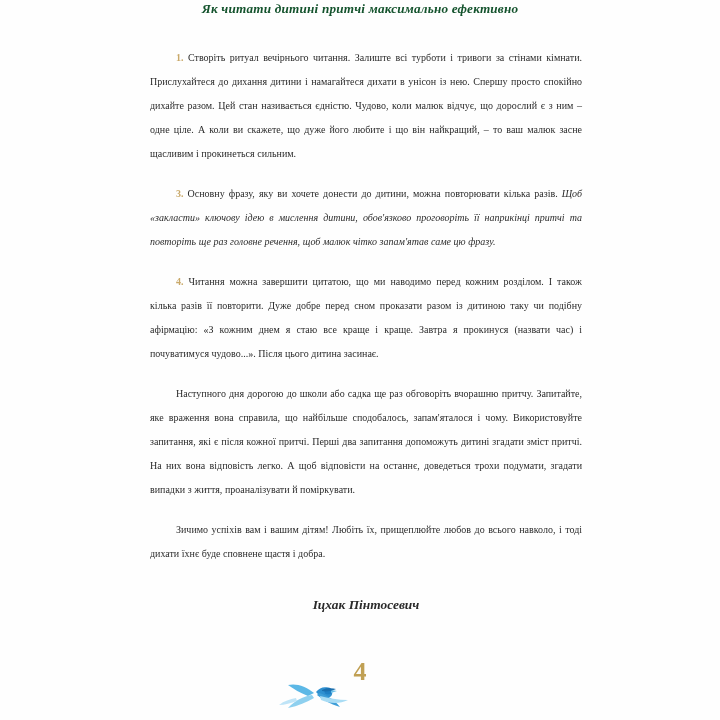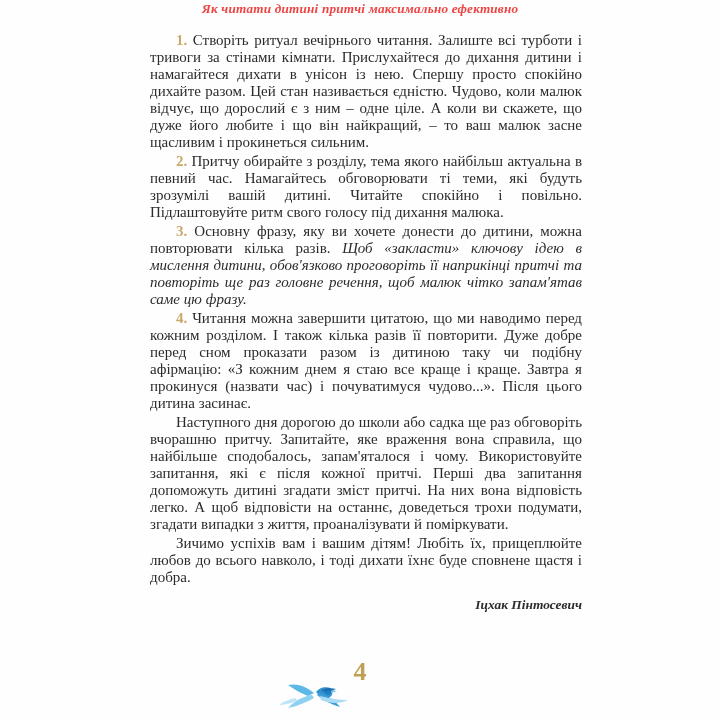--- a/index.html
+++ b/index.html
@@ -37,44 +37,44 @@
   }
 
   .body-col {
     position: absolute;
     left: 150px;
     top: 30px;
     width: 432px;
   }
 
   p.para {
-    margin: 2px 0 0 0;
+    margin: 16px 0 0 0;
     text-align: justify;
     text-justify: inter-word;
-    font-size: 15px;
-    line-height: 17px;
+    font-size: 10px;
+    line-height: 24px;
     text-indent: 26px;
     hyphens: none;
     word-spacing: 0.1px;
   }
 
   p.para .num {
     color: #c9a96a;
     font-weight: 700;
   }
 
   p.para i, p.para .it {
   }
 
   .signature {
     position: absolute;
     left: 150px;
     top: 597px;
     width: 432px;
-    text-align: right;
+    text-align: center;
     font-style: italic;
     font-weight: 700;
     font-size: 13.4px;
     color: #2b2b2b;
   }
 
   .folio {
     position: absolute;
     left: 0;
     right: 0;
@@ -93,25 +93,24 @@
     top: 678px;
     width: 84px;
     height: 42px;
   }
 </style>
 </head>
 <body style="color: rgb(43, 43, 43);">
 
 <div class="page" style="background: rgb(254, 254, 254);">
 
-  <div class="running-head" style="color: #ef4444;">Як читати дитині притчі максимально ефективно</div>
+  <div class="running-head" style="color: #14532d;">Як читати дитині притчі максимально ефективно</div>
 
   <div class="body-col" id="body-col">
       <p class="para"><span class="num" style="color: rgb(201, 169, 106);">1.</span> <span>Створіть ритуал вечірнього читання. Залиште всі турботи і тривоги за стінами кімнати. Прислухайтеся до дихання дитини і намагайтеся дихати в унісон із нею. Спершу просто спокійно дихайте разом. Цей стан називається єдністю. Чудово, коли малюк відчує, що дорослий є з ним – одне ціле. А коли ви скажете, що дуже його любите і що він найкращий, – то ваш малюк засне щасливим і прокинеться сильним.</span></p>
-      <p class="para"><span class="num" style="color: rgb(201, 169, 106);">2.</span> <span>Притчу обирайте з розділу, тема якого найбільш актуальна в певний час. Намагайтесь обговорювати ті теми, які будуть зрозумілі вашій дитині. Читайте спокійно і повільно. Підлаштовуйте ритм свого голосу під дихання малюка.</span></p>
       <p class="para"><span class="num" style="color: rgb(201, 169, 106);">3.</span> <span>Основну фразу, яку ви хочете донести до дитини, можна повторювати кілька разів. </span><i>Щоб «закласти» ключову ідею в мислення дитини, обов'язково проговоріть її наприкінці притчі та повторіть ще раз головне речення, щоб малюк чітко запам'ятав саме цю фразу.</i></p>
       <p class="para"><span class="num" style="color: rgb(201, 169, 106);">4.</span> <span>Читання можна завершити цитатою, що ми наводимо перед кожним розділом. І також кілька разів її повторити. Дуже добре перед сном проказати разом із дитиною таку чи подібну афірмацію: «З кожним днем я стаю все краще і краще. Завтра я прокинуся (назвати час) і почуватимуся чудово...». Після цього дитина засинає.</span></p>
       <p class="para"><span>Наступного дня дорогою до школи або садка ще раз обговоріть вчорашню притчу. Запитайте, яке враження вона справила, що найбільше сподобалось, запам'яталося і чому. Використовуйте запитання, які є після кожної притчі. Перші два запитання допоможуть дитині згадати зміст притчі. На них вона відповість легко. А щоб відповісти на останнє, доведеться трохи подумати, згадати випадки з життя, проаналізувати й поміркувати.</span></p>
       <p class="para"><span>Зичимо успіхів вам і вашим дітям! Любіть їх, прищеплюйте любов до всього навколо, і тоді дихати їхнє буде сповнене щастя і добра.</span></p>
     </div>
 
   <div class="signature">Іцхак Пінтосевич</div>
 
   <div class="folio" style="color: rgb(192, 160, 84);">4</div>
 

